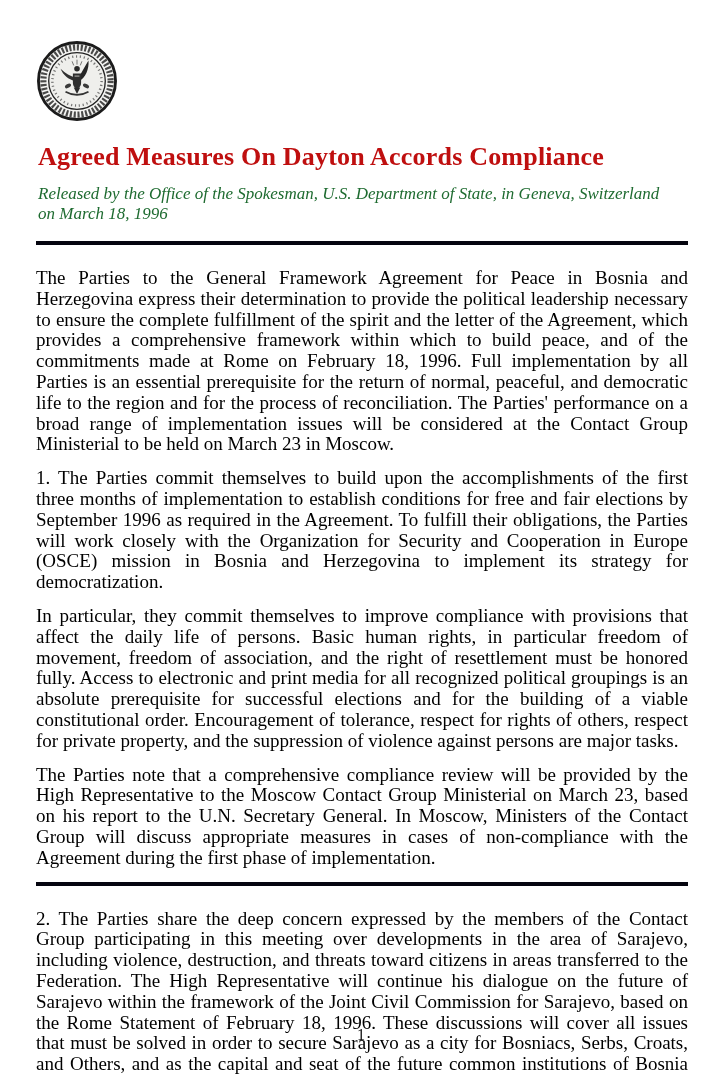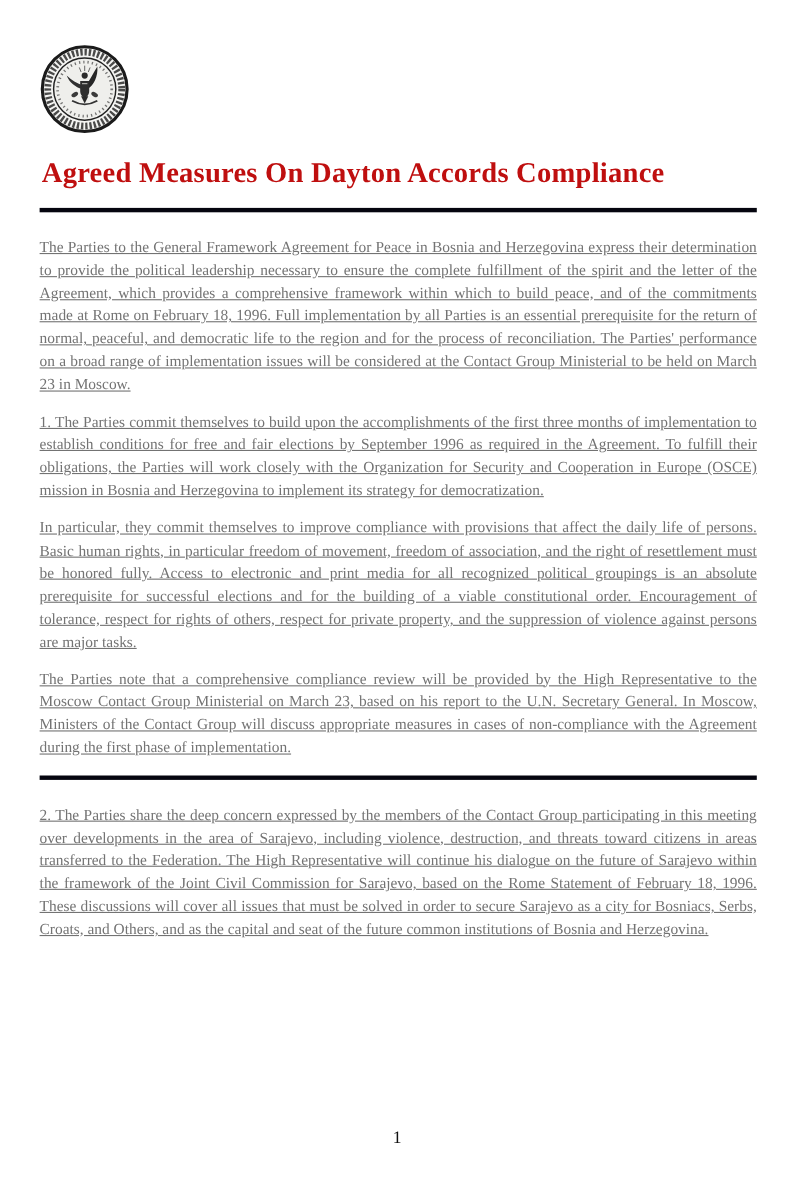--- a/index.html
+++ b/index.html
@@ -43,25 +43,24 @@
   .rule {
     border: none;
     border-top: 4px solid #05050f;
     margin: 17px 0 0 0;
   }
   .body-block {
     margin-top: 23px;
   }
   .body-block p.para {
     margin: 0 0 13px 0;
-    font-size: 14px;
+    font-size: 19px;
     line-height: 20.8px;
     text-align: justify;
-    color: #737373;
-    text-decoration: underline;
+    color: #000000;
   }
   .rule-2 {
     margin-top: 12px;
   }
   .body-block-2 {
   }
   .page-footer {
     position: absolute;
     left: 0;
     right: 0;
@@ -108,20 +107,21 @@
 
         <ellipse cx="39" cy="56" rx="4" ry="2.4" fill="#3a3a3a" transform="rotate(-30 39 56)"></ellipse>
         <ellipse cx="61" cy="56" rx="4" ry="2.4" fill="#3a3a3a" transform="rotate(30 61 56)"></ellipse>
 
         <path d="M36,63 C45,68 55,68 64,63" fill="none" stroke="#333" stroke-width="2"></path>
       </svg>
     </span>
 
     <h1 class="doc-title">Agreed Measures On Dayton Accords Compliance</h1>
 
+    <p class="doc-subtitle">Released by the Office of the Spokesman, U.S. Department of State, in Geneva, Switzerland on March 18, 1996</p>
 
     <hr class="rule">
 
     <div class="body-block">
         <p class="para">The Parties to the General Framework Agreement for Peace in Bosnia and Herzegovina express their determination to provide the political leadership necessary to ensure the complete fulfillment of the spirit and the letter of the Agreement, which provides a comprehensive framework within which to build peace, and of the commitments made at Rome on February 18, 1996. Full implementation by all Parties is an essential prerequisite for the return of normal, peaceful, and democratic life to the region and for the process of reconciliation. The Parties' performance on a broad range of implementation issues will be considered at the Contact Group Ministerial to be held on March 23 in Moscow.</p>
         <p class="para">1. The Parties commit themselves to build upon the accomplishments of the first three months of implementation to establish conditions for free and fair elections by September 1996 as required in the Agreement. To fulfill their obligations, the Parties will work closely with the Organization for Security and Cooperation in Europe (OSCE) mission in Bosnia and Herzegovina to implement its strategy for democratization.</p>
         <p class="para">In particular, they commit themselves to improve compliance with provisions that affect the daily life of persons. Basic human rights, in particular freedom of movement, freedom of association, and the right of resettlement must be honored fully. Access to electronic and print media for all recognized political groupings is an absolute prerequisite for successful elections and for the building of a viable constitutional order. Encouragement of tolerance, respect for rights of others, respect for private property, and the suppression of violence against persons are major tasks.</p>
         <p class="para">The Parties note that a comprehensive compliance review will be provided by the High Representative to the Moscow Contact Group Ministerial on March 23, based on his report to the U.N. Secretary General. In Moscow, Ministers of the Contact Group will discuss appropriate measures in cases of non-compliance with the Agreement during the first phase of implementation.</p>
       </div>
 

